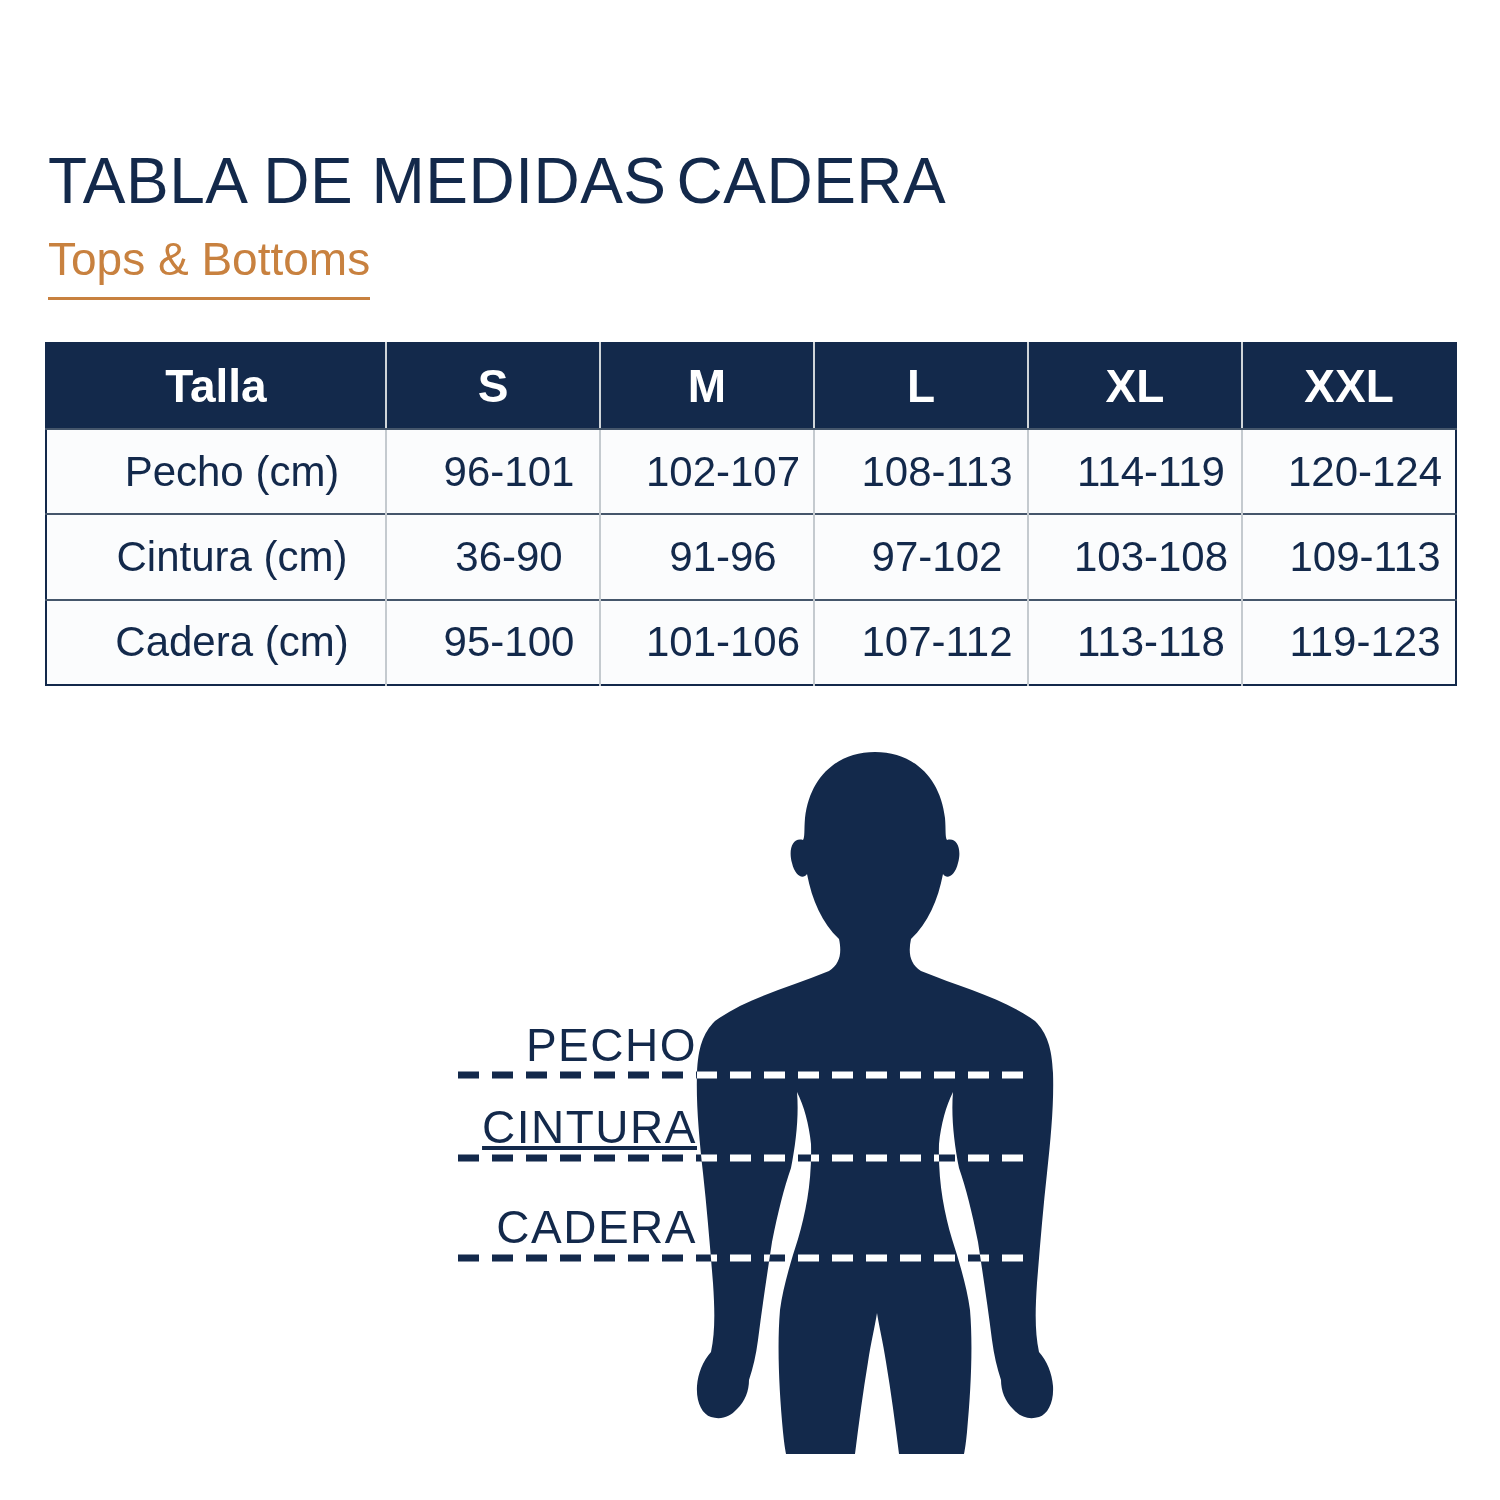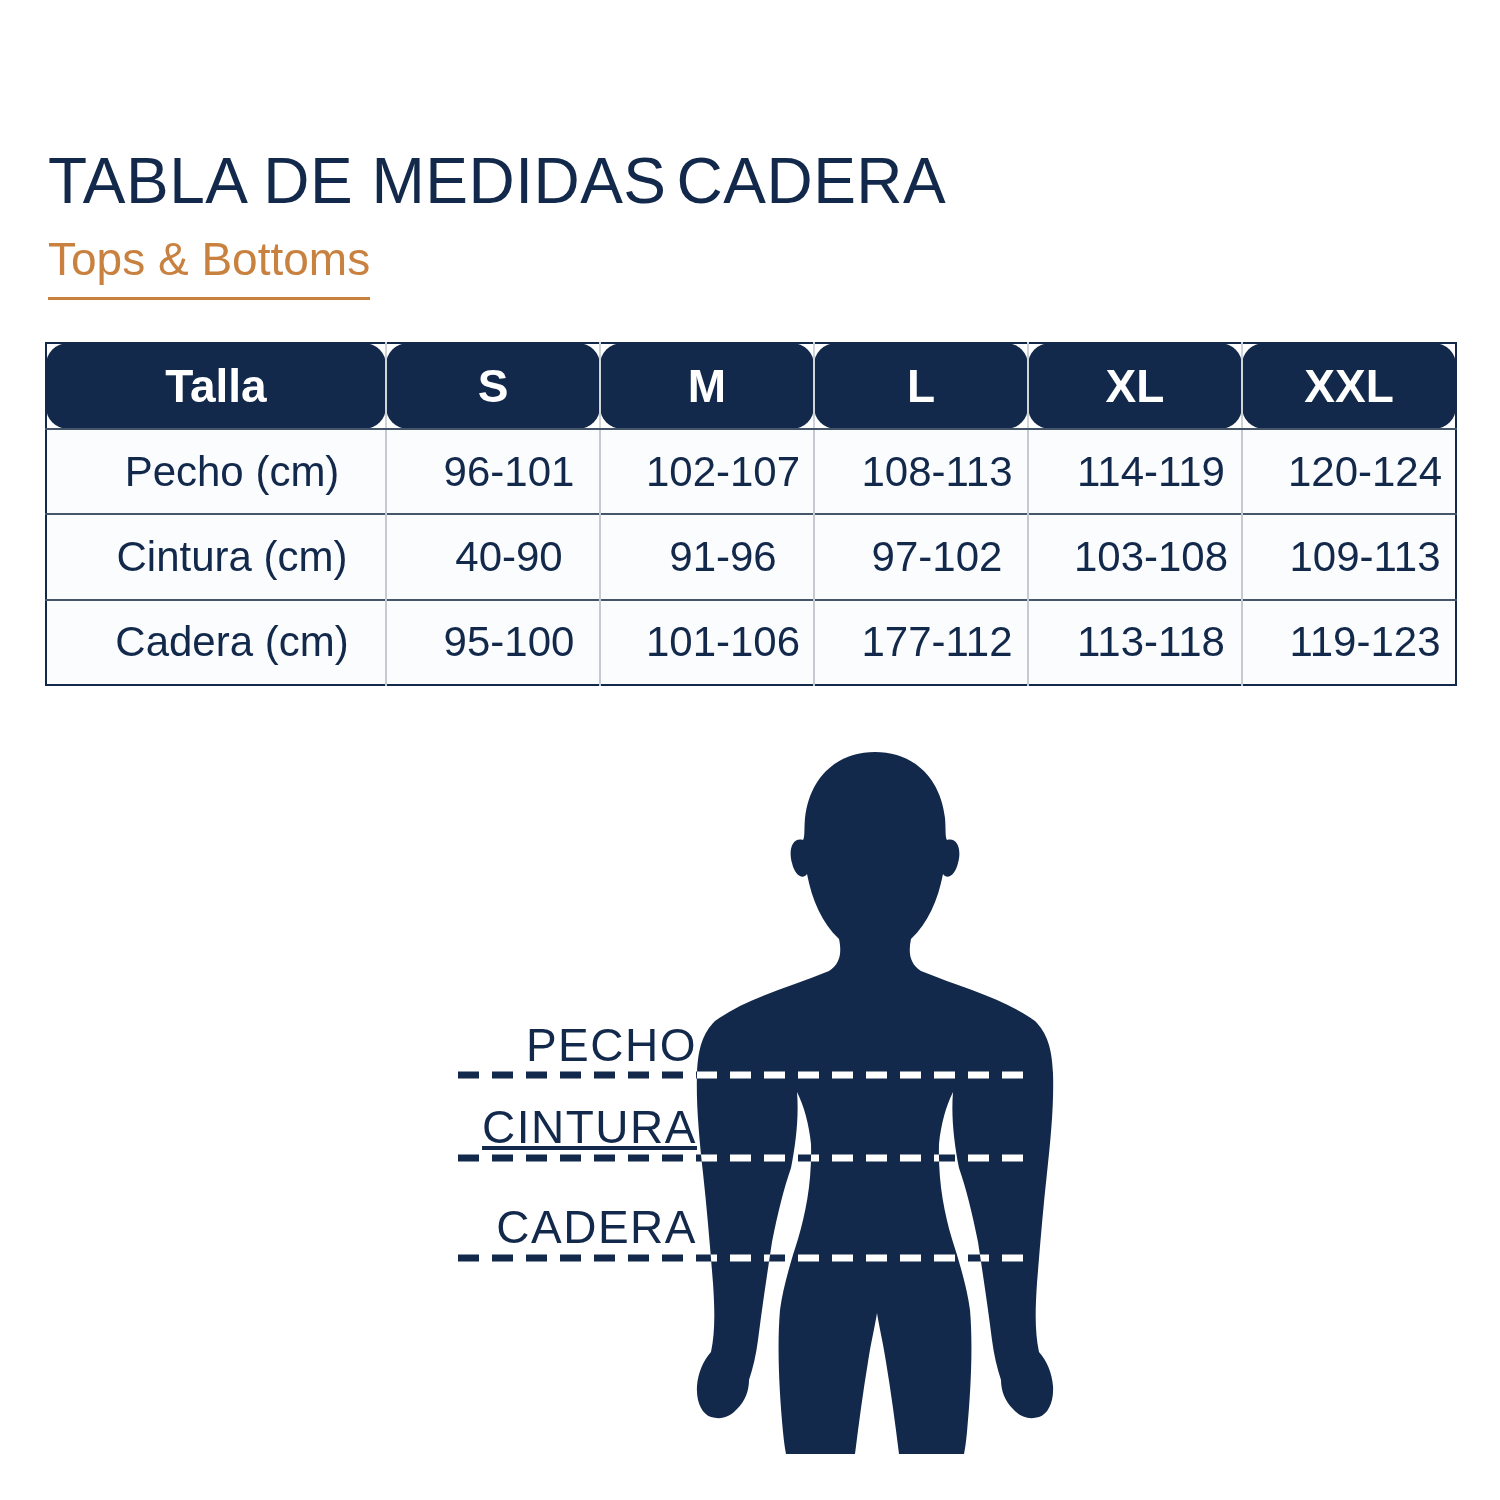--- a/index.html
+++ b/index.html
@@ -48,21 +48,20 @@
   table.size-table thead th{
     background:var(--navy);
     color:#ffffff;
     font-weight:700;
     font-size:46px;
     height:86px;
     text-align:center;
     vertical-align:middle;
     border-left:2px solid #CFD4D8;
     border-bottom:2px solid var(--div-h);
-    border-radius:22px;
   }
   table.size-table thead th:first-child{border-left:none;}
   table.size-table tbody th,
   table.size-table tbody td{
     background:var(--cell-bg);
     color:var(--navy);
     font-weight:400;
     font-size:42px;
     height:76px;
     text-align:center;
@@ -130,31 +129,31 @@
         <tr>
           <th>Pecho (cm)</th>
           <td>96-101</td>
           <td>102-107</td>
           <td>108-113</td>
           <td>114-119</td>
           <td>120-124</td>
         </tr>
         <tr>
           <th>Cintura (cm)</th>
-          <td>40-90</td>
+          <td>36-90</td>
           <td>91-96</td>
           <td>97-102</td>
           <td>103-108</td>
           <td>109-113</td>
         </tr>
         <tr>
           <th>Cadera (cm)</th>
           <td>95-100</td>
           <td>101-106</td>
-          <td>177-112</td>
+          <td>107-112</td>
           <td>113-118</td>
           <td>119-123</td>
         </tr>
       </tbody>
   </table>
 
   <div class="figure-area">
 
     <div class="fig-label pecho">PECHO</div>
     <div class="fig-label cintura">CINTURA</div>

